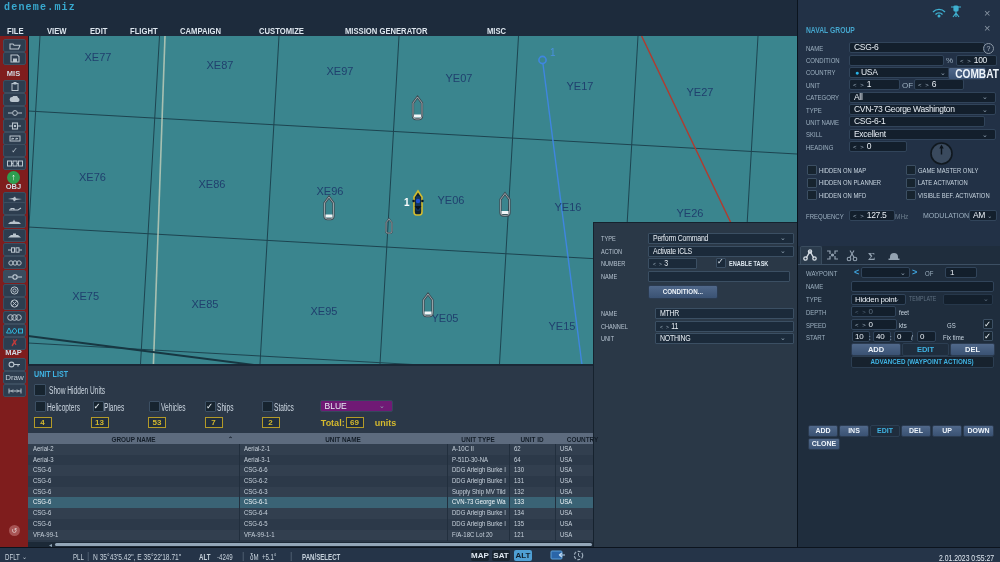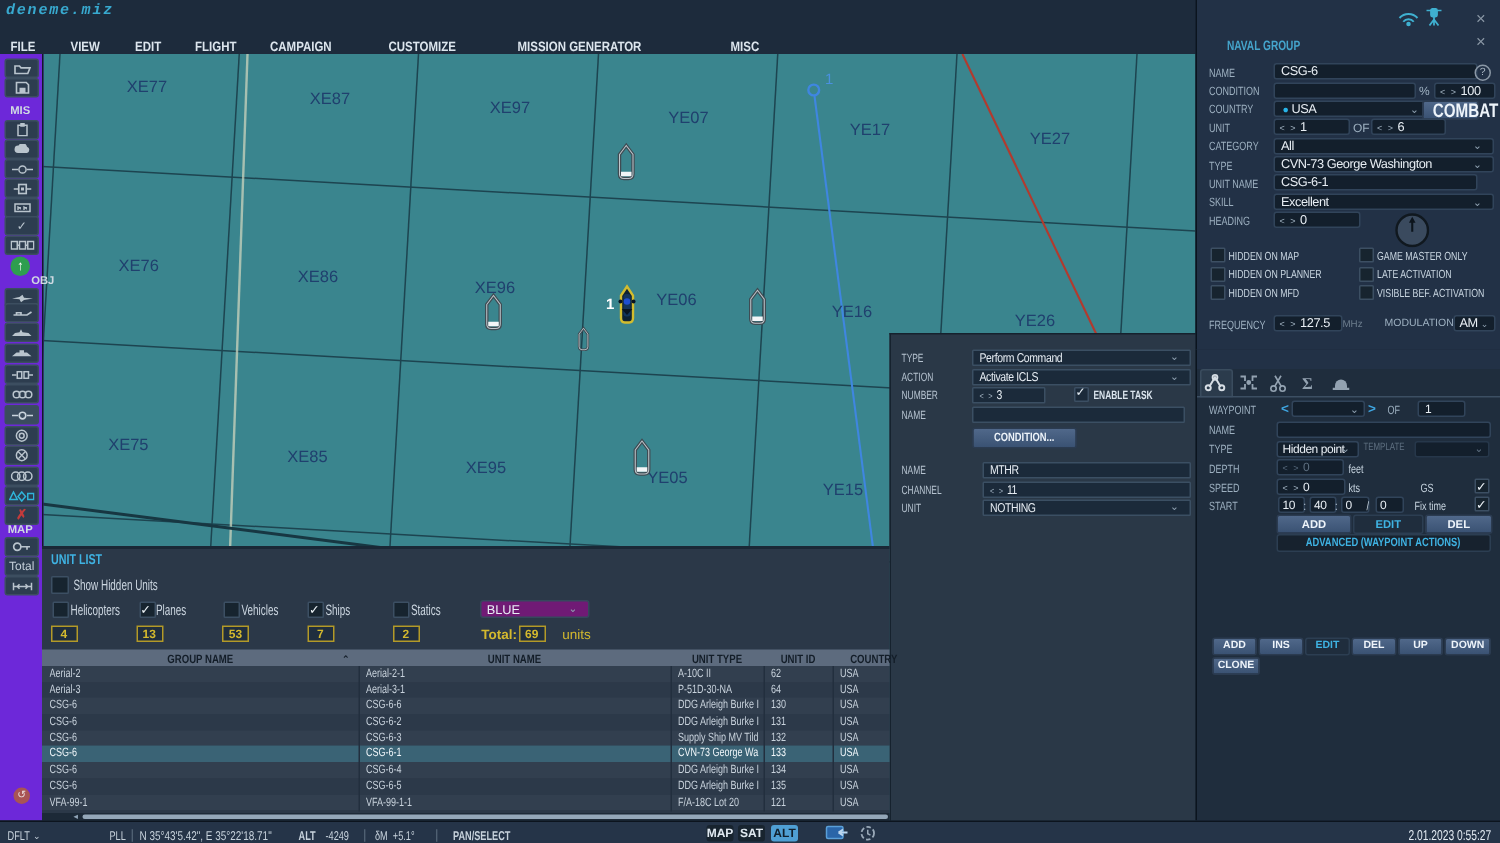--- a/index.html
+++ b/index.html
@@ -41,21 +41,21 @@
         color:#e8eef4;font-size:8.5px;line-height:9.5px;white-space:nowrap;overflow:hidden;letter-spacing:-0.3px;}
   .wlbl{position:absolute;left:8px;color:#9db0c0;font-size:8px;white-space:nowrap;transform:scaleX(0.75);transform-origin:0 50%;}
   .winp{position:absolute;background:#131f2c;border:1px solid #31445a;border-radius:2px;height:9px;
         color:#e8eef4;font-size:8px;line-height:9.5px;white-space:nowrap;overflow:hidden;letter-spacing:-0.3px;}
 </style>
 </head>
 <body>
 <div id="root">
 
   <div class="abs" id="topbar" style="left:0;top:0;width:1000px;height:36px;background:#1d2b3c;">
-    <div class="abs" style="left:4px;top:2px;font-family:'Liberation Mono',monospace;font-size:10px;font-weight:bold;letter-spacing:1.2px;color:#38a9cf;font-style:italic;">deneme.miz</div>
+    <div class="abs" style="left:4px;top:2px;font-family:'Liberation Mono',monospace;font-size:10px;font-weight:bold;letter-spacing:1.2px;color:#38a9cf;">deneme.miz</div>
     <div class="abs" id="menus" style="top:26px;left:0;width:600px;height:11px;font-size:9px;font-weight:bold;color:#dde6ee;">
       <span class="abs" style="left:7px;">FILE</span>
       <span class="abs" style="left:47px;">VIEW</span>
       <span class="abs" style="left:90px;">EDIT</span>
       <span class="abs" style="left:130px;">FLIGHT</span>
       <span class="abs" style="left:180px;">CAMPAIGN</span>
       <span class="abs" style="left:259px;">CUSTOMIZE</span>
       <span class="abs" style="left:345px;">MISSION GENERATOR</span>
       <span class="abs" style="left:487px;">MISC</span>
     </div>
@@ -142,21 +142,21 @@
         <rect x="-2.4" y="-7" width="4.8" height="15" rx="2" fill="#14355c"></rect>
         <path d="M-3.5,3 L3.5,3 L0,7 Z" fill="#0a1422"></path>
         <circle cx="0" cy="-2" r="2.2" fill="#1f4fd0"></circle>
         <circle cx="-4.4" cy="-2" r="1.3" fill="#0a1422"></circle>
         <circle cx="4.4" cy="-2" r="1.3" fill="#0a1422"></circle>
       </g>
       <text x="376" y="170" fill="#ffffff" font-size="10" font-weight="bold">1</text>
     </svg>
   </div>
 
-  <div class="abs" id="toolbar" style="left:0;top:36px;width:28px;height:511px;background:#6d28d9;border-right:1px solid #101b27;">
+  <div class="abs" id="toolbar" style="left:0;top:36px;width:28px;height:511px;background:#7f1d1d;border-right:1px solid #101b27;">
     <div class="tbtn" style="top:3px;">
         <svg width="12" height="8" viewBox="0 0 12 8">
           <path d="M1,7 L1,2 L4,2 L5,3.2 L11,3.2 L9.5,7 Z" fill="none" stroke="#b9c4cd" stroke-width="1.1"></path>
         </svg>
       </div>
     <div class="tbtn" style="top:16px;">
         <svg width="10" height="9" viewBox="0 0 10 9">
           <path d="M1,1 L7.5,1 L9,2.5 L9,8 L1,8 Z" fill="none" stroke="#b9c4cd" stroke-width="1.1"></path>
           <rect x="3" y="4.5" width="4" height="3.5" fill="#b9c4cd"></rect>
         </svg>
@@ -197,21 +197,21 @@
         <svg width="16" height="7" viewBox="0 0 16 7">
           <g fill="none" stroke="#b9c4cd" stroke-width="1">
             <rect x="0.5" y="1" width="4" height="5"></rect>
             <rect x="6" y="1" width="4" height="5"></rect>
             <rect x="11.5" y="1" width="4" height="5"></rect>
             <path d="M4.5,3.5 L6,3.5 M10,3.5 L11.5,3.5"></path>
           </g>
         </svg>
       </div>
     <div class="abs" style="left:7px;top:135px;width:13px;height:13px;border-radius:50%;background:#2e9e4f;text-align:center;line-height:13px;color:#fff;font-size:9px;">↑</div>
-    <div class="tlab" style="top:146px;padding-left:15px;">OBJ</div>
+    <div class="tlab" style="top:146px;">OBJ</div>
     <div class="tbtn" style="top:156px;">
         <svg width="16" height="6" viewBox="0 0 16 6">
           <path d="M1,3 L6,2 L8,0.5 L9,2.5 L15,3 L9,4 L7,5.5 L6,3.5 Z" fill="#b9c4cd"></path>
         </svg>
       </div>
     <div class="tbtn" style="top:166px;">
         <svg width="14" height="6" viewBox="0 0 14 6">
           <path d="M1,4 L10,4 L13,2 M3,4 L3,2.5 L6,2.5 L6,4" fill="none" stroke="#b9c4cd" stroke-width="1.1"></path>
         </svg>
       </div>
@@ -276,21 +276,21 @@
         </svg>
       </div>
     <div class="tbtn" style="top:301px;color:#c33b3b;font-size:9px;font-weight:bold;">✗</div>
     <div class="tlab" style="top:312px;">MAP</div>
     <div class="tbtn" style="top:322px;">
         <svg width="13" height="7" viewBox="0 0 13 7">
           <circle cx="3.5" cy="3.5" r="2.4" fill="none" stroke="#b9c4cd" stroke-width="1.1"></circle>
           <path d="M6,3.5 L12,3.5 M10,3.5 L10,5.5" stroke="#b9c4cd" stroke-width="1.1"></path>
         </svg>
       </div>
-    <div class="tbtn" style="top:335px;color:#c3ced8;font-size:8px;">Total</div>
+    <div class="tbtn" style="top:335px;color:#c3ced8;font-size:8px;">Draw</div>
     <div class="tbtn" style="top:348px;">
         <svg width="14" height="6" viewBox="0 0 14 6">
           <path d="M1,0.5 L1,5.5 M13,0.5 L13,5.5 M1,3 L13,3 M3.5,3 L5,1.5 M3.5,3 L5,4.5 M10.5,3 L9,1.5 M10.5,3 L9,4.5" stroke="#b9c4cd" stroke-width="1"></path>
         </svg>
       </div>
     <div class="abs" style="left:9px;top:489px;width:11px;height:11px;border-radius:50%;background:#a85454;color:#e8d8d8;font-size:7px;text-align:center;line-height:11px;">↺</div>
   </div>
 
   <div class="abs" id="dialog" style="left:593px;top:222px;width:204px;height:325px;background:#2a3847;border-left:1px solid #16222e;border-top:1px solid #16222e;">
 
@@ -341,21 +341,21 @@
     <div class="inp" style="left:291.5px;top:34px;width:67px;height:10px;padding-left:4px;font-size:8.5px;line-height:10px;">BLUE</div>
     <div class="chev" style="left:351px;top:36px;">⌄</div>
 
     <div class="ycnt" style="left:5.5px;">4</div>
     <div class="ycnt" style="left:62.5px;">13</div>
     <div class="ycnt" style="left:120px;">53</div>
     <div class="ycnt" style="left:176.5px;">7</div>
     <div class="ycnt" style="left:233.5px;">2</div>
     <div class="abs" style="left:292.8px;top:52px;color:#d4b92e;font-size:9px;font-weight:bold;">Total:</div>
     <div class="ycnt" style="left:317.5px;width:16px;">69</div>
-    <div class="abs" style="left:346.8px;top:52px;color:#d4b92e;font-size:9px;font-weight:normal;">units</div>
+    <div class="abs" style="left:346.8px;top:52px;color:#d4b92e;font-size:9px;font-weight:bold;">units</div>
 
     <div class="abs" style="left:0;top:67px;width:565px;height:11px;background:#5d6b7e;color:#131d28;font-size:8px;font-weight:bold;">
       <span class="abs" style="left:0;width:211px;text-align:center;top:1.5px;transform:scaleX(0.8);">GROUP NAME</span>
       <span class="abs" style="left:200px;top:1.5px;font-size:6px;">⌃</span>
       <span class="abs" style="left:211px;width:208px;text-align:center;top:1.5px;transform:scaleX(0.8);">UNIT NAME</span>
       <span class="abs" style="left:419px;width:62px;text-align:center;top:1.5px;transform:scaleX(0.8);">UNIT TYPE</span>
       <span class="abs" style="left:481px;width:46px;text-align:center;top:1.5px;transform:scaleX(0.8);">UNIT ID</span>
       <span class="abs" style="left:527px;width:55px;text-align:center;top:1.5px;transform:scaleX(0.8);">COUNTRY</span>
     </div>
     <div id="tbl" class="abs" style="left:0;top:78px;width:565px;height:96.5px;font-size:8px;color:#c8d2dc;">
@@ -442,21 +442,21 @@
         <path d="M4.5,9.5 a4.5,4.5 0 0 1 7,0"></path>
       </g>
       <circle cx="8" cy="11" r="1.5" fill="#3fb0d0"></circle>
       <g stroke="#3fb0d0" fill="#3fb0d0" stroke-width="1.2">
         <rect x="23" y="1" width="4" height="5" rx="1"></rect>
         <path d="M25,6 L25,12 M22,12 L25,8 M28,12 L25,8" fill="none"></path>
         <path d="M20,2 L30,2" fill="none" stroke-width="1"></path>
       </g>
     </svg>
     <div class="abs" style="left:186px;top:7px;color:#8a97a5;font-size:11px;">×</div>
-    <div class="abs" style="left:20px;top:24.5px;color:#45a5cc;font-size:9px;font-weight:bold;"><span class="st" style="transform:scaleX(0.75);">NAVAL GROUP</span></div>
+    <div class="abs" style="left:8px;top:24.5px;color:#45a5cc;font-size:9px;font-weight:bold;"><span class="st" style="transform:scaleX(0.75);">NAVAL GROUP</span></div>
     <div class="abs" style="left:186px;top:22px;color:#8a97a5;font-size:11px;">×</div>
     <div class="abs" style="left:0px;top:20px;width:203px;height:213px;">
     <div class="nlbl" style="top:23.5px;">NAME</div>
     <div class="ninp" style="left:51px;top:22px;width:130px;padding-left:4px;">CSG-6</div>
     <div class="abs" style="left:185px;top:22.5px;width:9px;height:9px;border:1px solid #8a97a5;border-radius:50%;color:#aebbc7;font-size:7px;text-align:center;line-height:9px;">?</div>
     <div class="nlbl" style="top:36px;">CONDITION</div>
     <div class="ninp" style="left:51px;top:34.5px;width:93px;"></div>
     <div class="abs" style="left:148px;top:36px;color:#9db0c0;font-size:8px;">%</div>
     <div class="ninp" style="left:158px;top:34.5px;width:36px;padding-left:3px;"><span class="sp">&lt; &gt;</span> 100</div>
     <div class="nlbl" style="top:48.3px;">COUNTRY</div>

